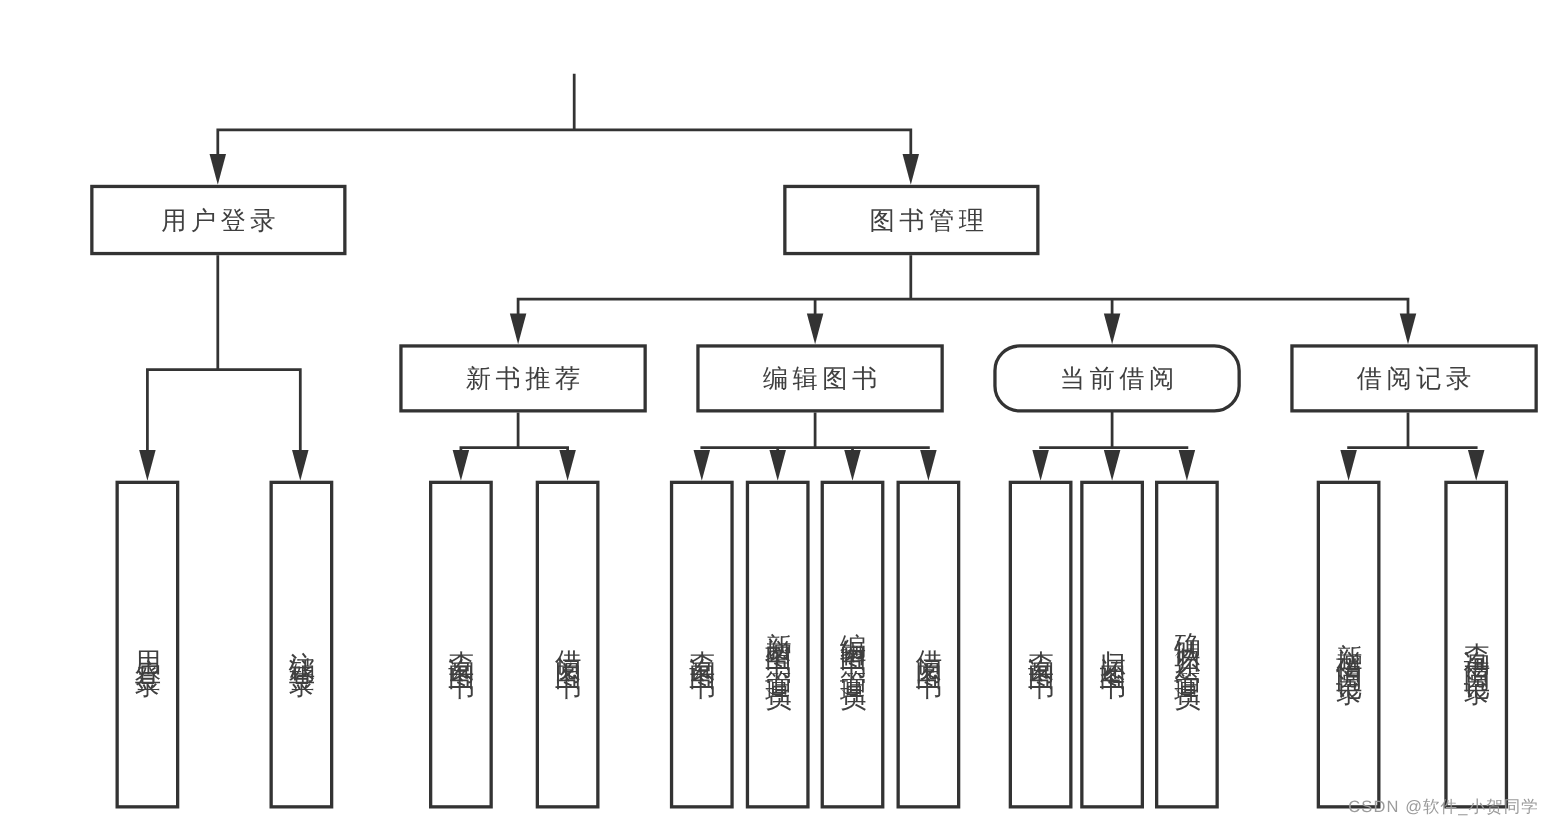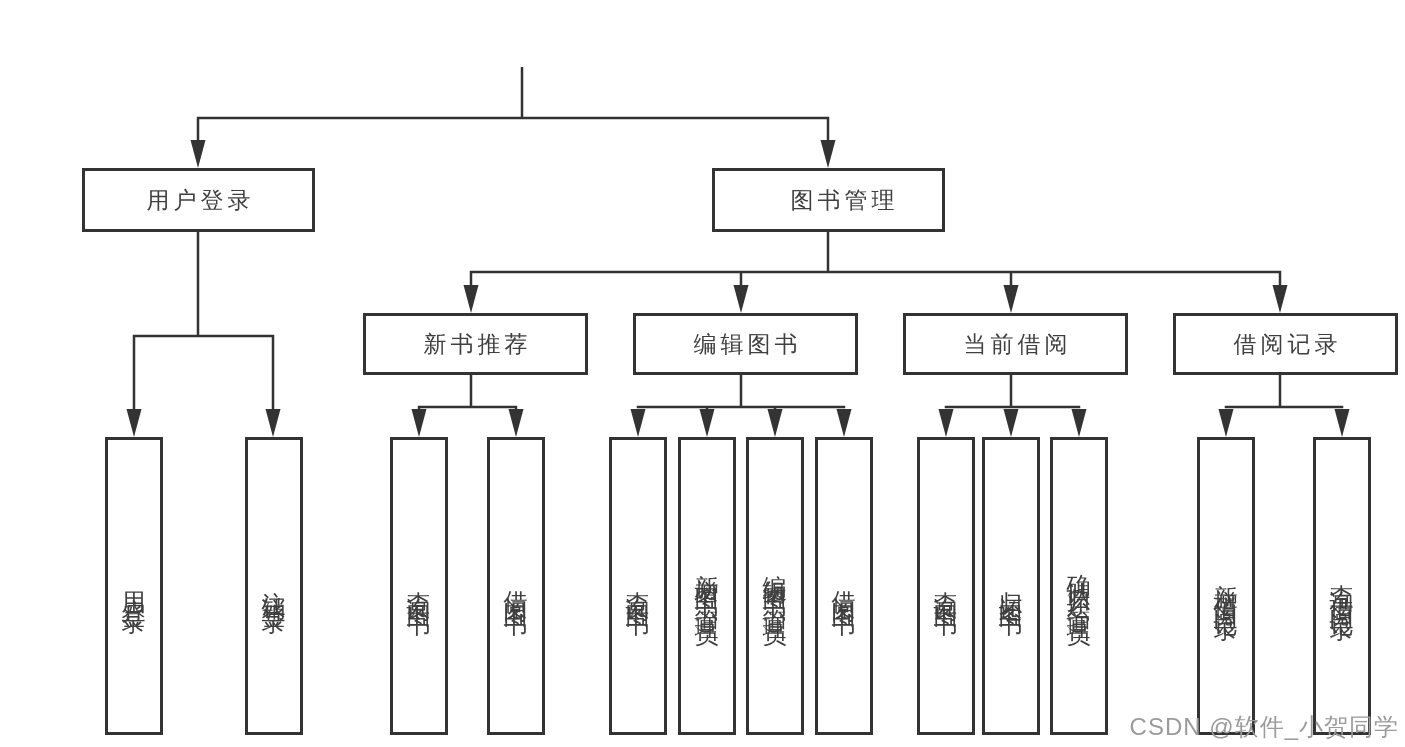--- a/index.html
+++ b/index.html
@@ -58,21 +58,21 @@
     font-size:24px;
     letter-spacing:7px;
     line-height:1.05;
     color:#3f3f3f;
     z-index:2;
   }
   .watermark{
     position:absolute;
     right:6px;
     bottom:4px;
-    font-size:24px;
+    font-size:15px;
     color:#9b9b9b;
     letter-spacing:1px;
     z-index:3;
     white-space:nowrap;
   }
 </style>
 </head>
 <body>
 
 <div class="canvas">
@@ -116,21 +116,21 @@
       <polygon points="1334.5,409 1349.5,409 1342,437"></polygon>
     </g>
   </svg>
 
 
   <div class="node node-h node-l2" style="left:82px;">用户登录</div>
   <div class="node node-h node-l2" style="left:712px;padding-left:28px;">图书管理</div>
 
   <div class="node node-h node-l3" style="left:363px;">新书推荐</div>
   <div class="node node-h node-l3" style="left:633px;">编辑图书</div>
-  <div class="node node-h node-l3" style="left:903px;">当前借阅</div>
+  <div class="node node-h node-l3" style="left:903px;border-radius:24px;">当前借阅</div>
   <div class="node node-h node-l3" style="left:1173px;">借阅记录</div>
 
   <div class="leaf" style="left:105px;">用户登录</div>
   <div class="leaf" style="left:245px;">注销登录</div>
   <div class="leaf" style="left:390px;">查询图书</div>
   <div class="leaf" style="left:487px;">借阅图书</div>
   <div class="leaf" style="left:609px;">查询图书</div>
   <div class="leaf" style="left:678px;">新增图书（管理员）</div>
   <div class="leaf" style="left:746px;">编辑图书（管理员）</div>
   <div class="leaf" style="left:815px;">借阅图书</div>

